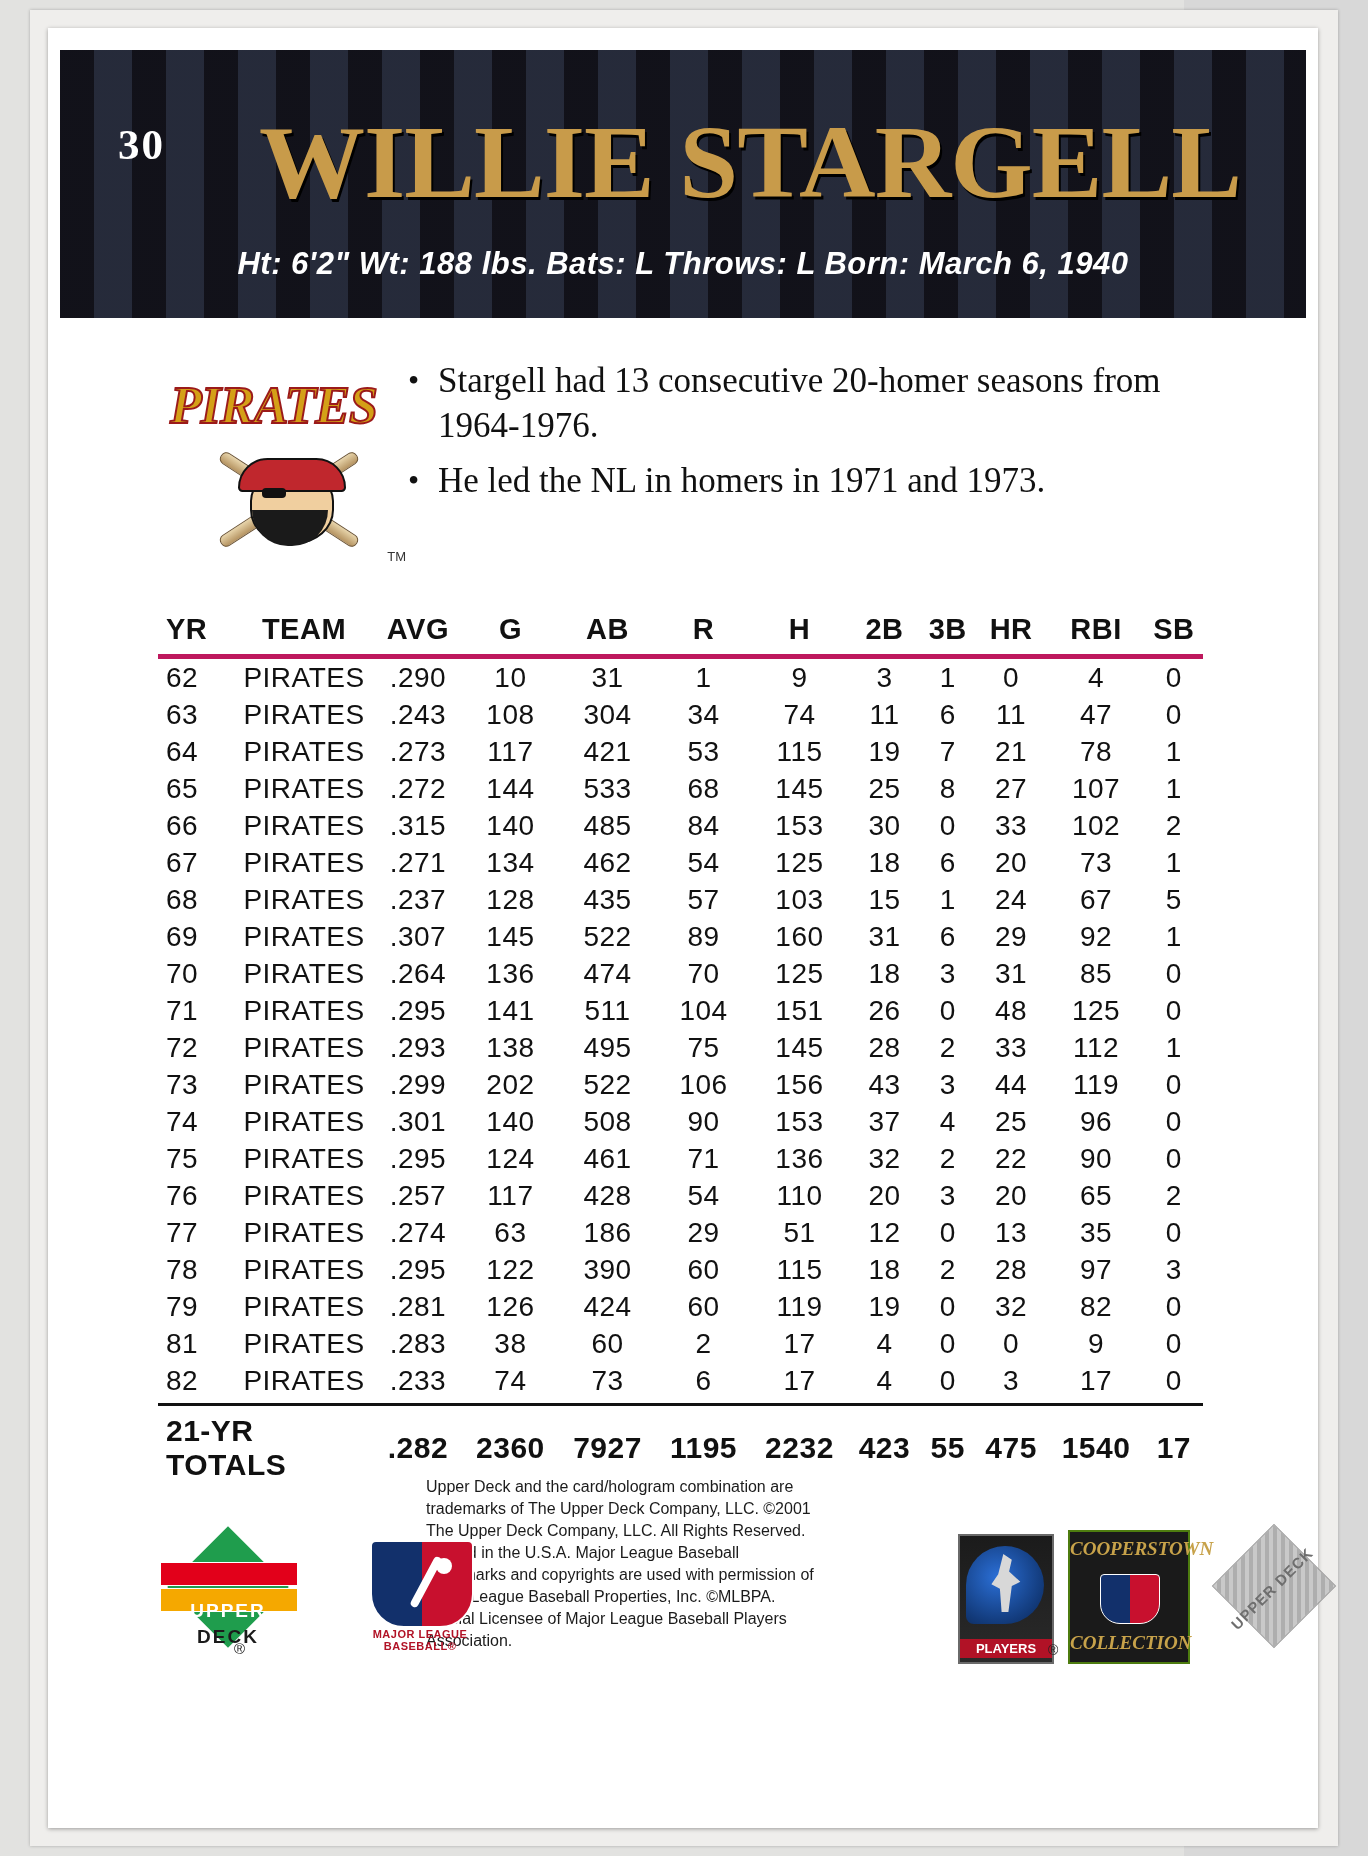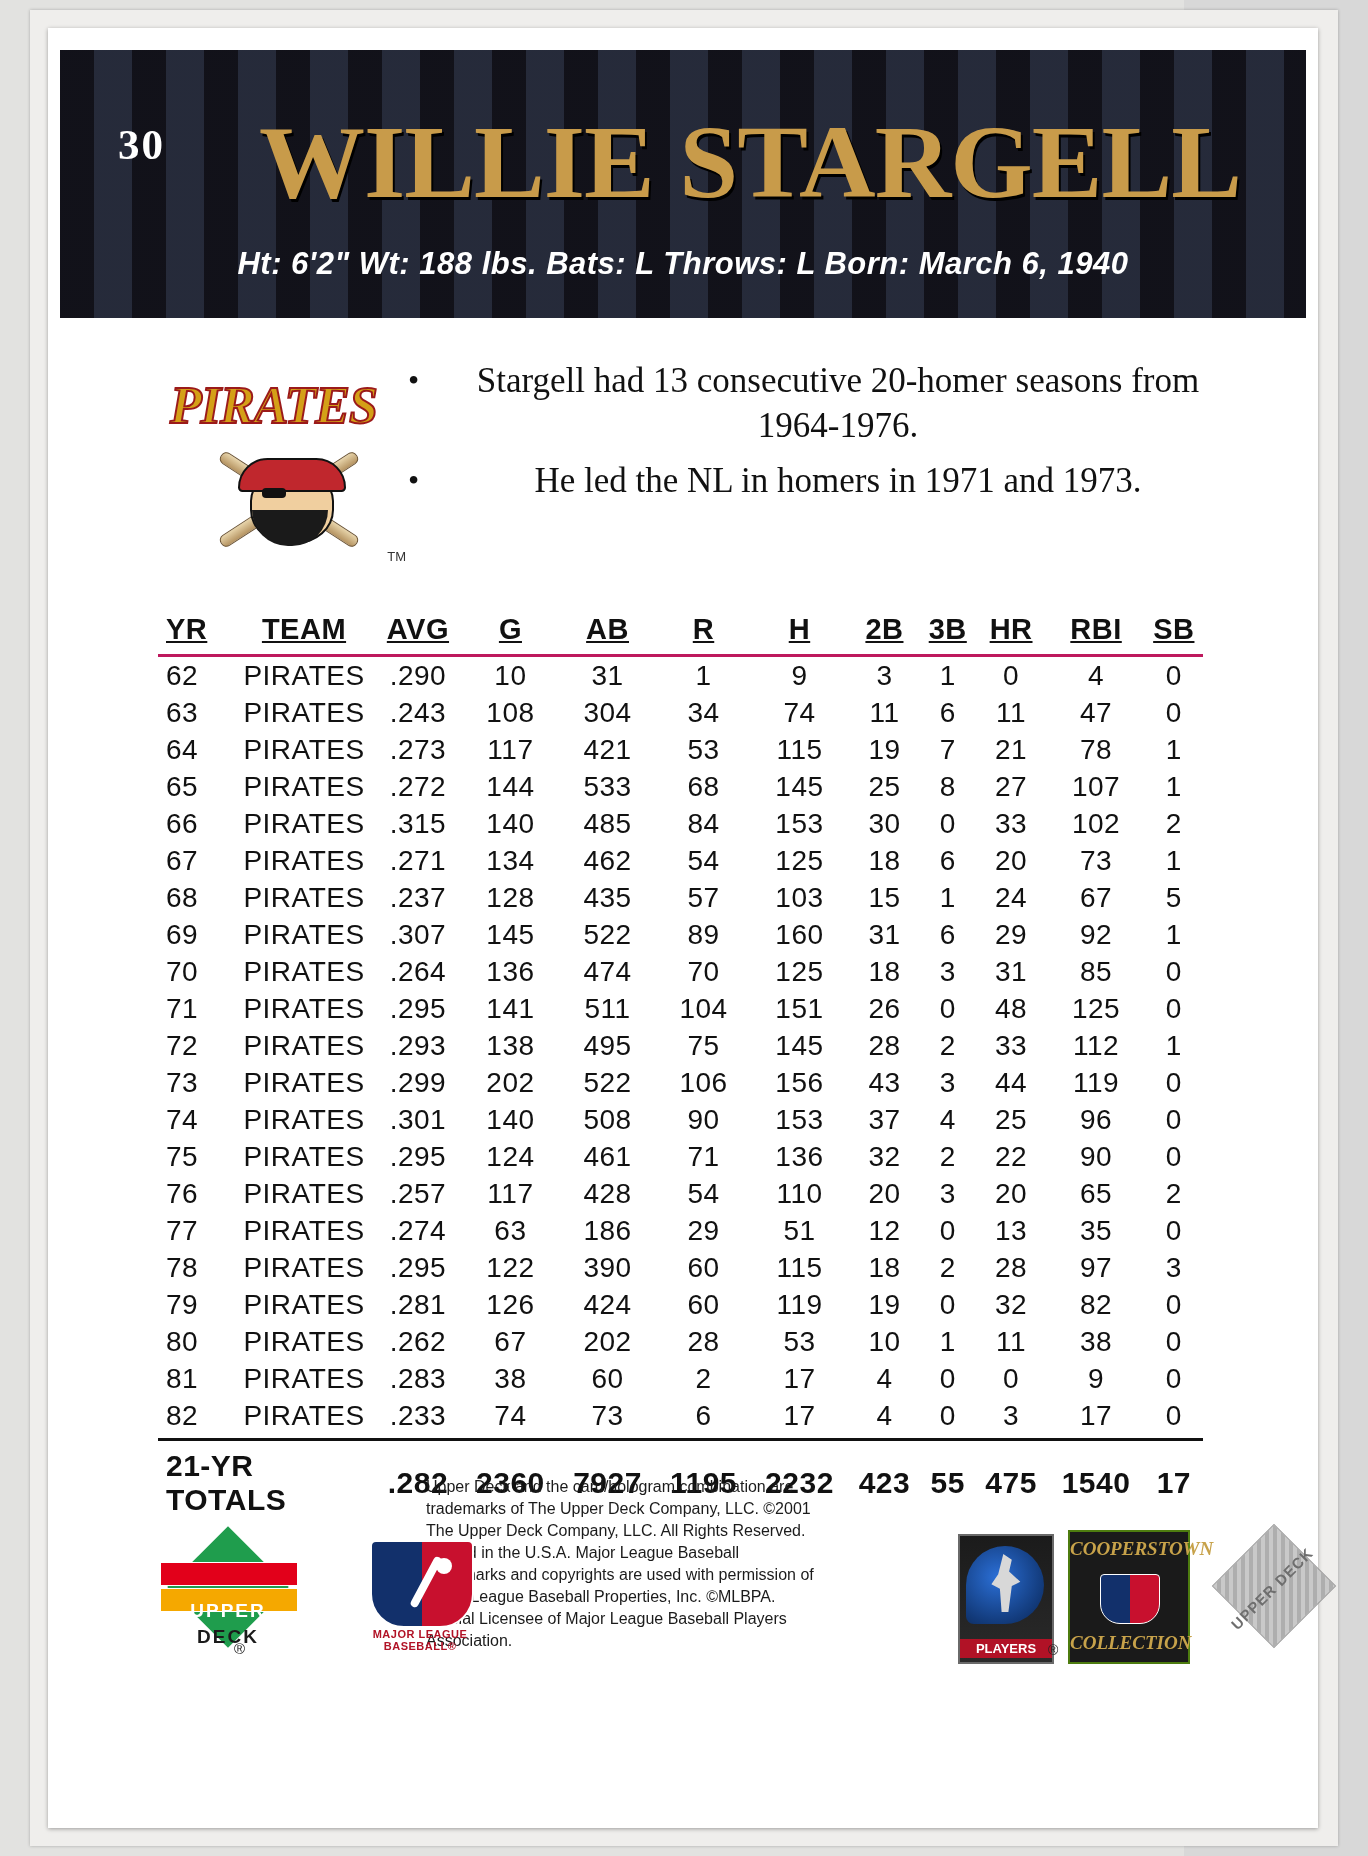--- a/index.html
+++ b/index.html
@@ -92,21 +92,20 @@
     font-style: italic;
     font-size: 31px;
     letter-spacing: .5px;
   }
   
   .bullet-area {
     position: absolute;
     left: 360px;
     top: 330px;
     width: 830px;
-    text-align: center;
   }
   .bullet {
     position: relative;
     font-family: "Liberation Serif", serif;
     font-size: 35px;
     line-height: 45px;
     color: #111;
     margin-bottom: 10px;
     padding-left: 30px;
   }
@@ -200,21 +199,21 @@
     font-family: "Liberation Sans Narrow", "Liberation Sans", sans-serif;
     color: #111;
   }
   .stats th {
     font-size: 29px;
     font-weight: bold;
     padding: 0 0 8px 0;
     text-align: center;
     letter-spacing: .5px;
   }
-  .stats thead tr { border-bottom: 3px solid #be185d; text-decoration: underline; }
+  .stats thead tr { border-bottom: 5px solid #be185d; }
   .stats td {
     font-size: 28px;
     text-align: center;
     padding: 2.5px 0;
     letter-spacing: .5px;
   }
   .stats td.yr, .stats th.yr { width: 68px; text-align: left; padding-left: 8px;}
   .stats td.team, .stats th.team { width: 140px; }
   .stats tbody tr:last-child td { padding-bottom: 6px; }
   .totals-row td {
@@ -720,34 +719,20 @@
             <td>424</td>
             <td>60</td>
             <td>119</td>
             <td>19</td>
             <td>0</td>
             <td>32</td>
             <td>82</td>
             <td>0</td>
           </tr>
           <tr>
-            <td class="yr">80</td>
-            <td class="team">PIRATES</td>
-            <td>.262</td>
-            <td>67</td>
-            <td>202</td>
-            <td>28</td>
-            <td>53</td>
-            <td>10</td>
-            <td>1</td>
-            <td>11</td>
-            <td>38</td>
-            <td>0</td>
-          </tr>
-          <tr>
             <td class="yr">81</td>
             <td class="team">PIRATES</td>
             <td>.283</td>
             <td>38</td>
             <td>60</td>
             <td>2</td>
             <td>17</td>
             <td>4</td>
             <td>0</td>
             <td>0</td>

